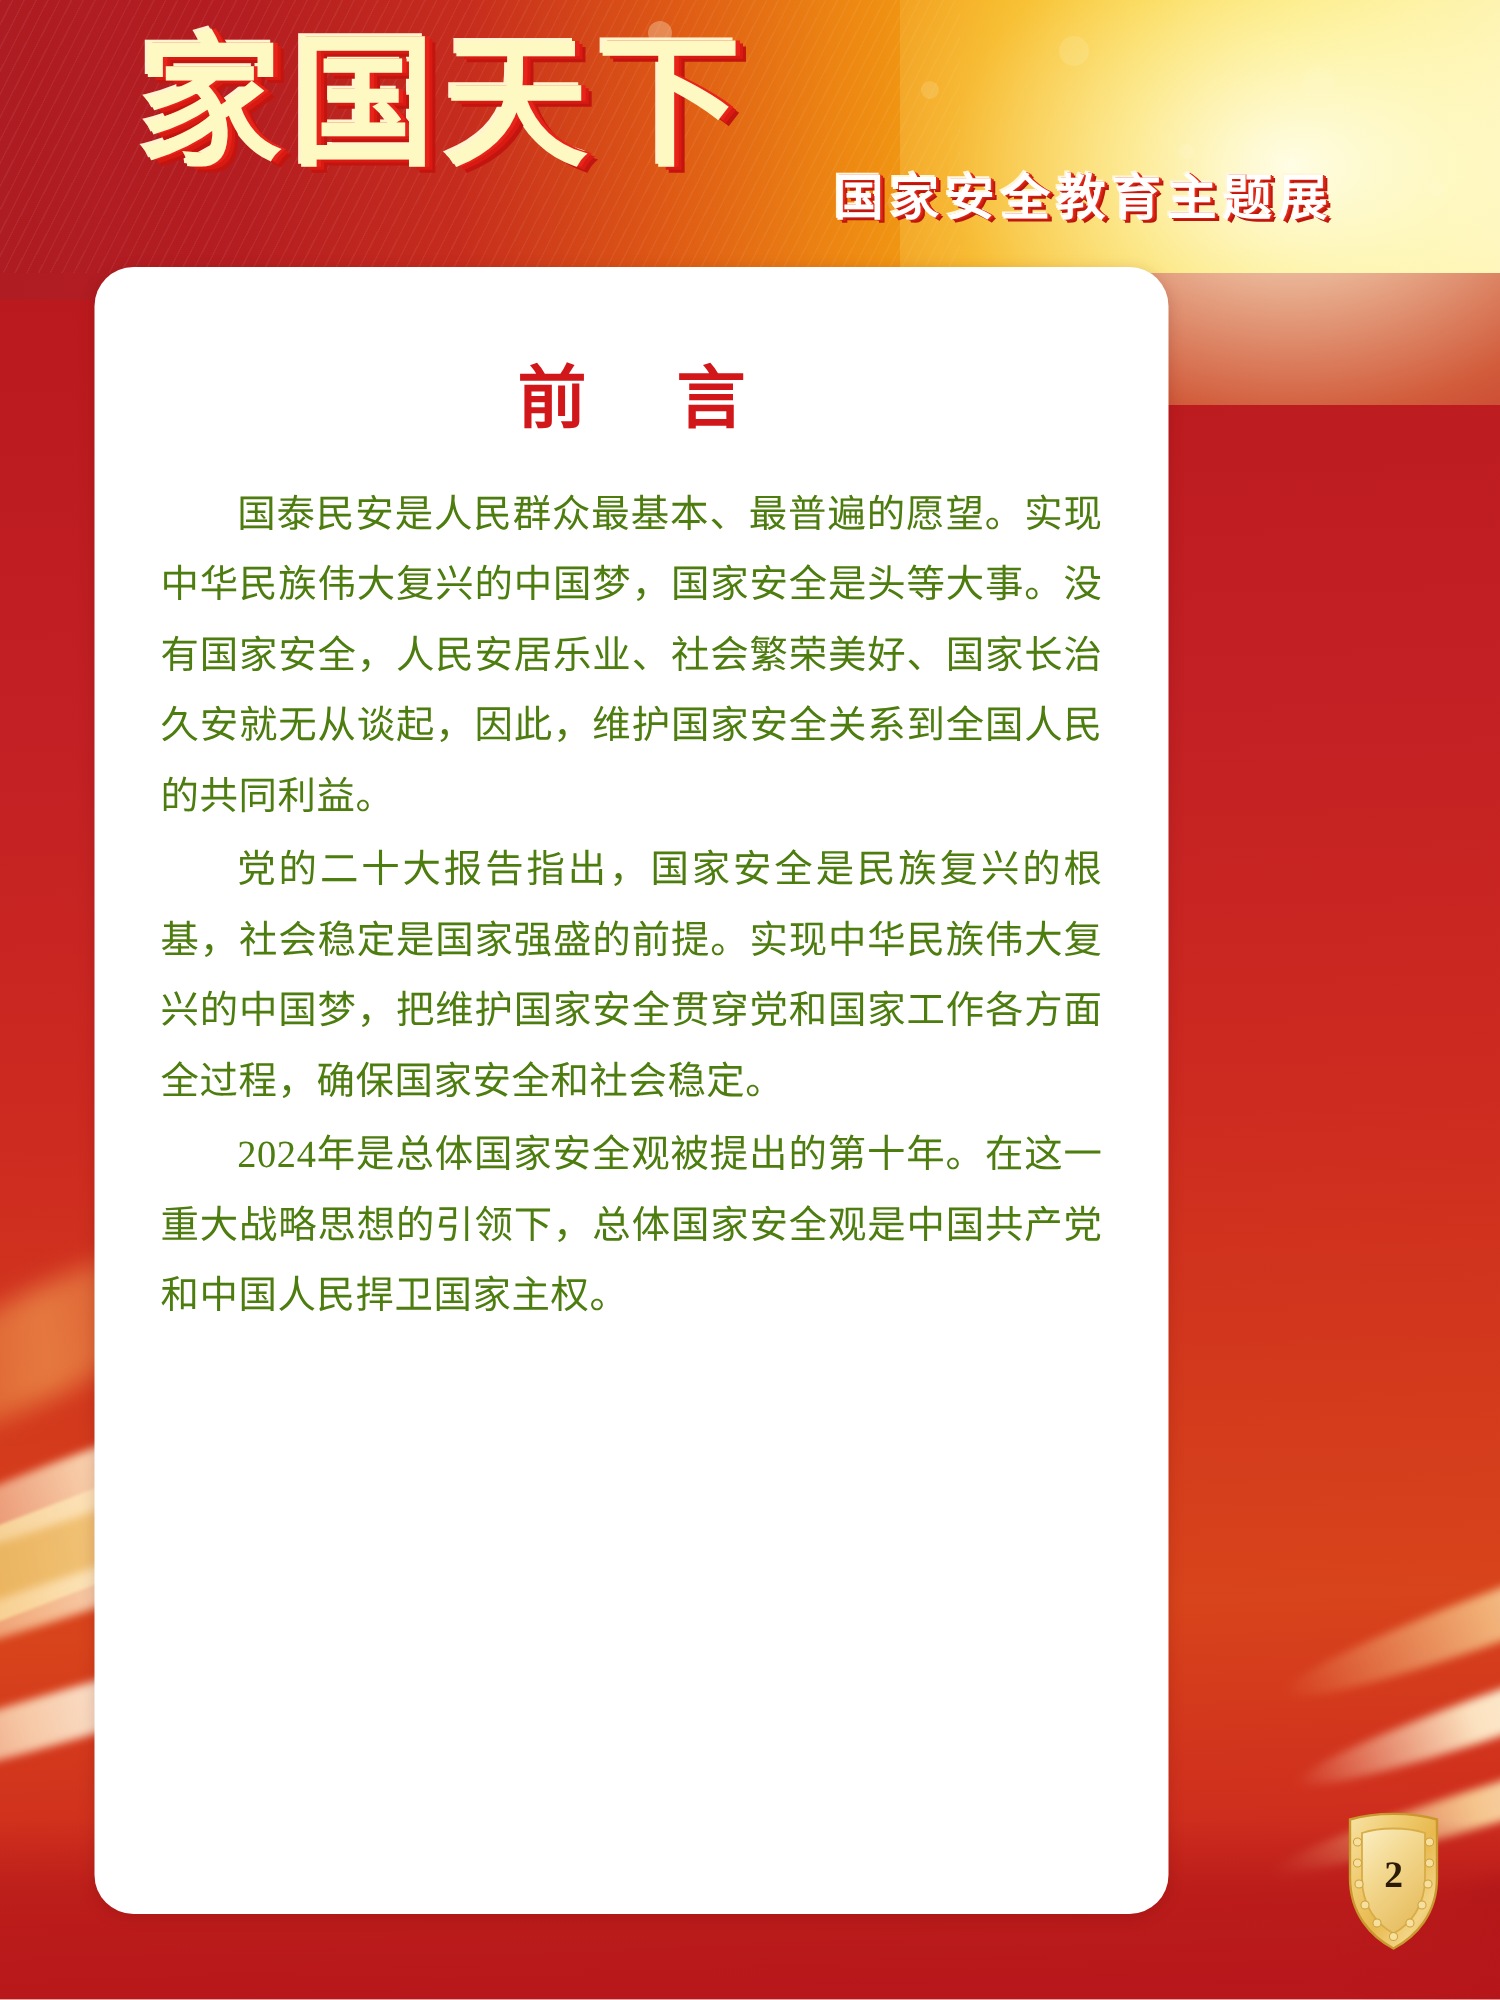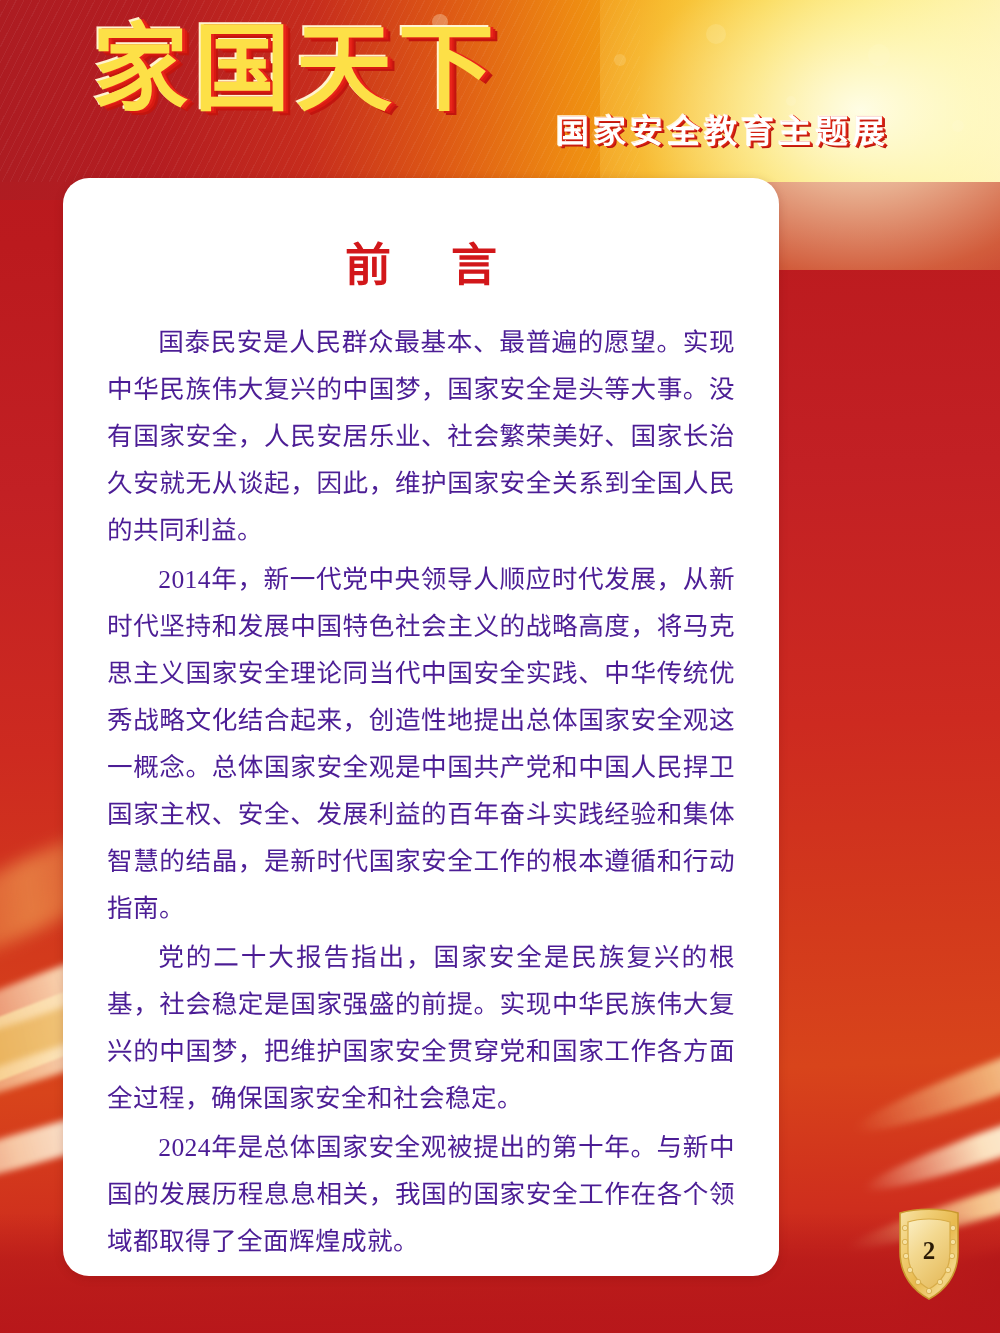--- a/index.html
+++ b/index.html
@@ -180,21 +180,21 @@
   }
   .main-title {
     position: absolute;
     left: 92px;
     top: 16px;
     font-family: "DejaVu Sans", "Liberation Sans", sans-serif;
     font-size: 96px;
     font-weight: 700;
     letter-spacing: 6px;
     line-height: 1.12;
-    color: #fde047;
+    color: #fef9c3;
     text-shadow:
        3px  0px 0 #e8241a,
        5px  2px 0 #d81a12,
        7px  4px 0 #c2150f,
       -2px -2px 0 #fff3d0;
     white-space: nowrap;
   }
   .sub-title {
     position: absolute;
     left: 556px;
@@ -237,21 +237,21 @@
     text-indent: 22px;
     margin: 18px 0 26px 0;
     line-height: 1.2;
   }
 
   .body-text p {
     margin: 0 0 2px 0;
     font-family: "Liberation Serif", "DejaVu Serif", serif;
     font-size: 25.6px;
     line-height: 47px;
-    color: #4c1d95;
+    color: #4d7c0f;
     text-indent: 2em;
     text-align: justify;
     text-justify: inter-character;
     letter-spacing: 0.4px;
   }
 
   
   .shield {
     position: absolute;
     left: 894px;
@@ -312,23 +312,22 @@
   <div class="banner">
     <div class="main-title">家国天下</div>
     <div class="sub-title">国家安全教育主题展</div>
   </div>
 
   <div class="card">
     <h1 class="section-title">前 言</h1>
 
     <div class="body-text">
       <p>国泰民安是人民群众最基本、最普遍的愿望。实现中华民族伟大复兴的中国梦，国家安全是头等大事。没有国家安全，人民安居乐业、社会繁荣美好、国家长治久安就无从谈起，因此，维护国家安全关系到全国人民的共同利益。</p>
-      <p>2014年，新一代党中央领导人顺应时代发展，从新时代坚持和发展中国特色社会主义的战略高度，将马克思主义国家安全理论同当代中国安全实践、中华传统优秀战略文化结合起来，创造性地提出总体国家安全观这一概念。总体国家安全观是中国共产党和中国人民捍卫国家主权、安全、发展利益的百年奋斗实践经验和集体智慧的结晶，是新时代国家安全工作的根本遵循和行动指南。</p>
       <p>党的二十大报告指出，国家安全是民族复兴的根基，社会稳定是国家强盛的前提。实现中华民族伟大复兴的中国梦，把维护国家安全贯穿党和国家工作各方面全过程，确保国家安全和社会稳定。</p>
-      <p>2024年是总体国家安全观被提出的第十年。与新中国的发展历程息息相关，我国的国家安全工作在各个领域都取得了全面辉煌成就。</p>
+      <p>2024年是总体国家安全观被提出的第十年。在这一重大战略思想的引领下，总体国家安全观是中国共产党和中国人民捍卫国家主权。</p>
     </div>
   </div>
 
   <div class="shield">
     <svg width="70" height="96" viewBox="0 0 70 96">
       <defs>
         <linearGradient id="goldOuter" x1="0" y1="0" x2="1" y2="1">
           <stop offset="0%" stop-color="#f7e3a6"></stop>
           <stop offset="28%" stop-color="#f0cd74"></stop>
           <stop offset="55%" stop-color="#e8b94e"></stop>

